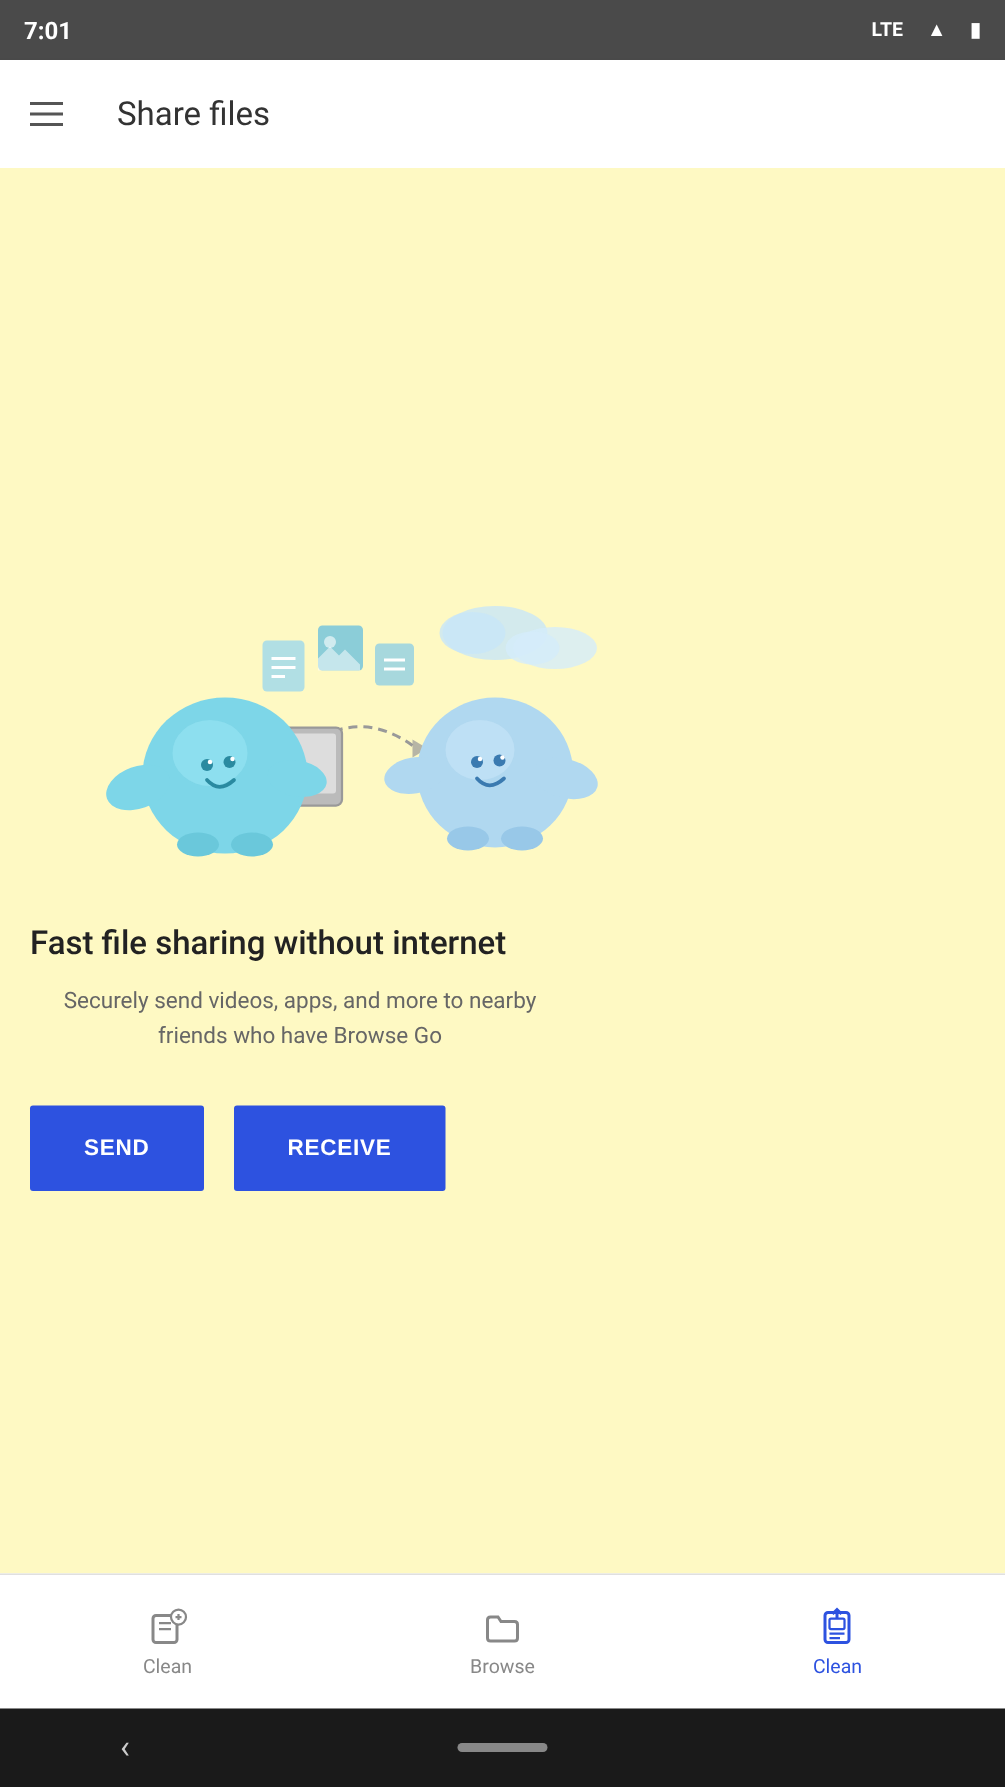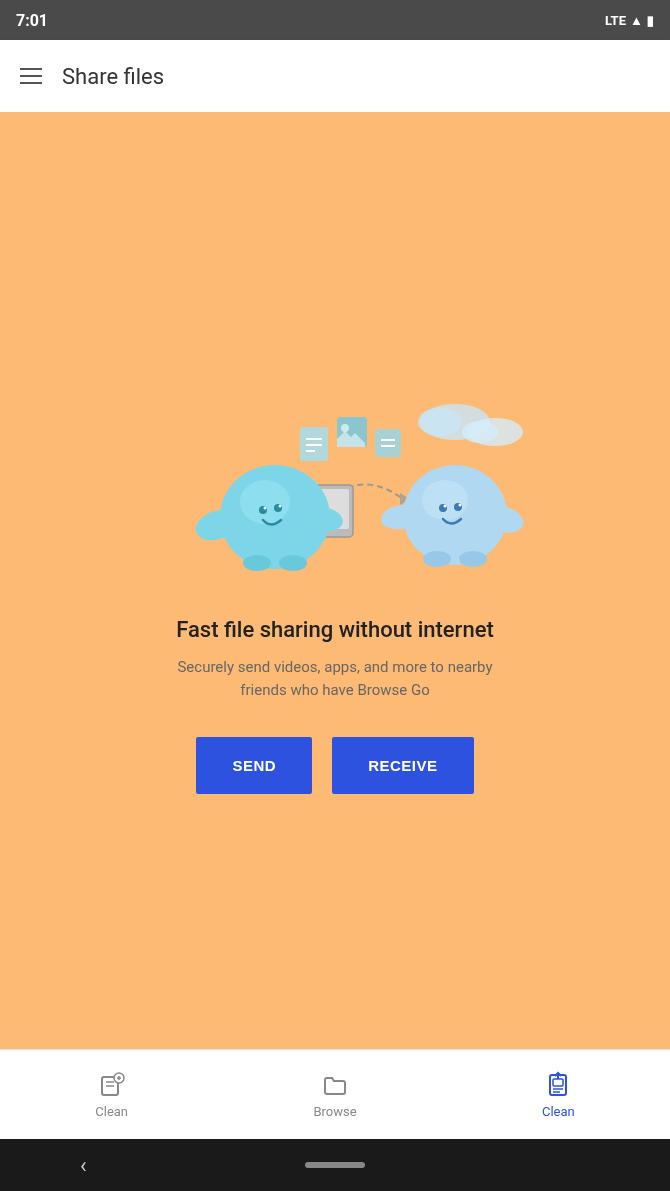--- a/index.html
+++ b/index.html
@@ -27,21 +27,21 @@
     }
 
     .status-time {
       font-size: 16px;
       font-weight: bold;
     }
 
     .status-icons {
       display: flex;
       align-items: center;
-      gap: 4px;
+      gap: 16px;
       font-size: 13px;
       font-weight: bold;
     }
 
     
     .top-bar {
       background: white;
       height: 72px;
       display: flex;
       align-items: center;
@@ -62,29 +62,30 @@
       display: block;
       width: 22px;
       height: 2px;
       background: #555;
     }
 
     .top-bar-title {
       font-size: 22px;
       color: #333;
       font-weight: 400;
+      margin-left: 16px;
     }
 
     
     .main-content {
       flex: 1;
-      background: #fdba74;
+      background: #fef9c3;
       display: flex;
       flex-direction: column;
-      align-items: center;
+      align-items: flex-start;
       justify-content: center;
       padding: 20px;
     }
 
     
     .illustration {
       width: 380px;
       height: 220px;
       margin-bottom: 30px;
       position: relative;

